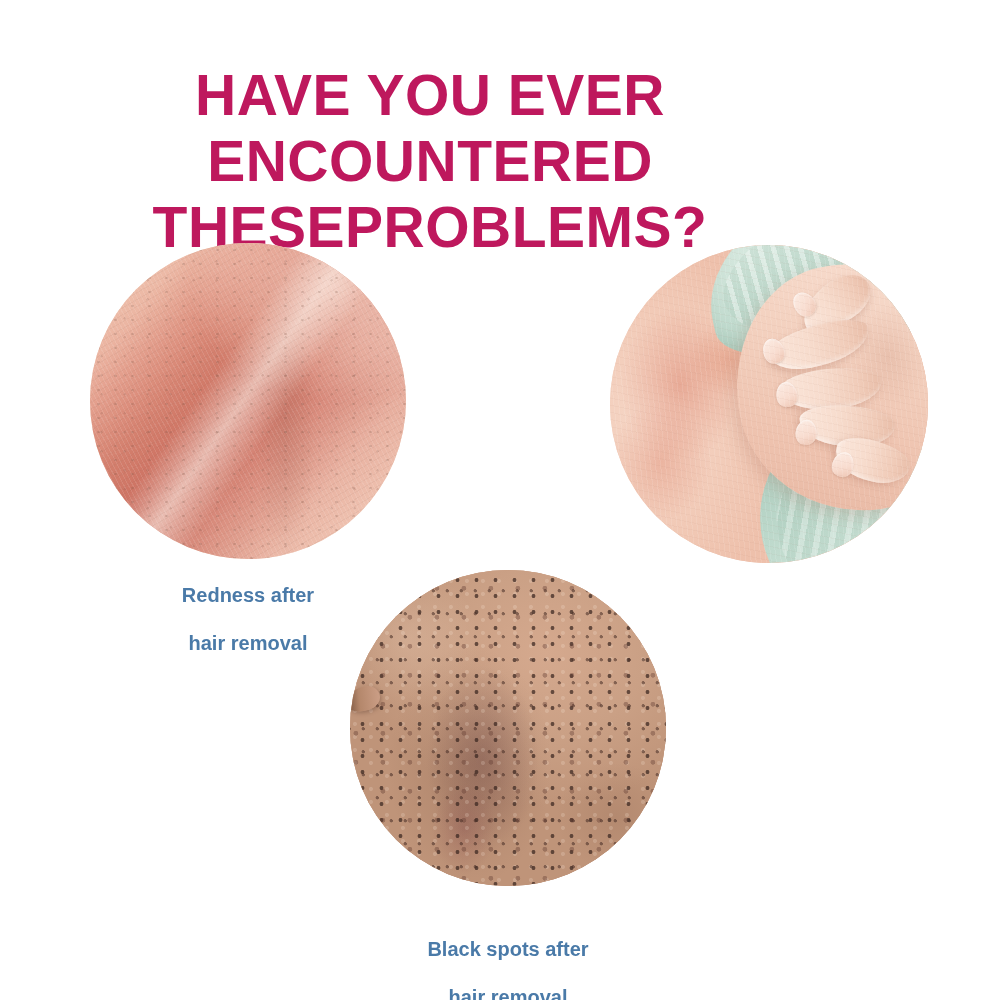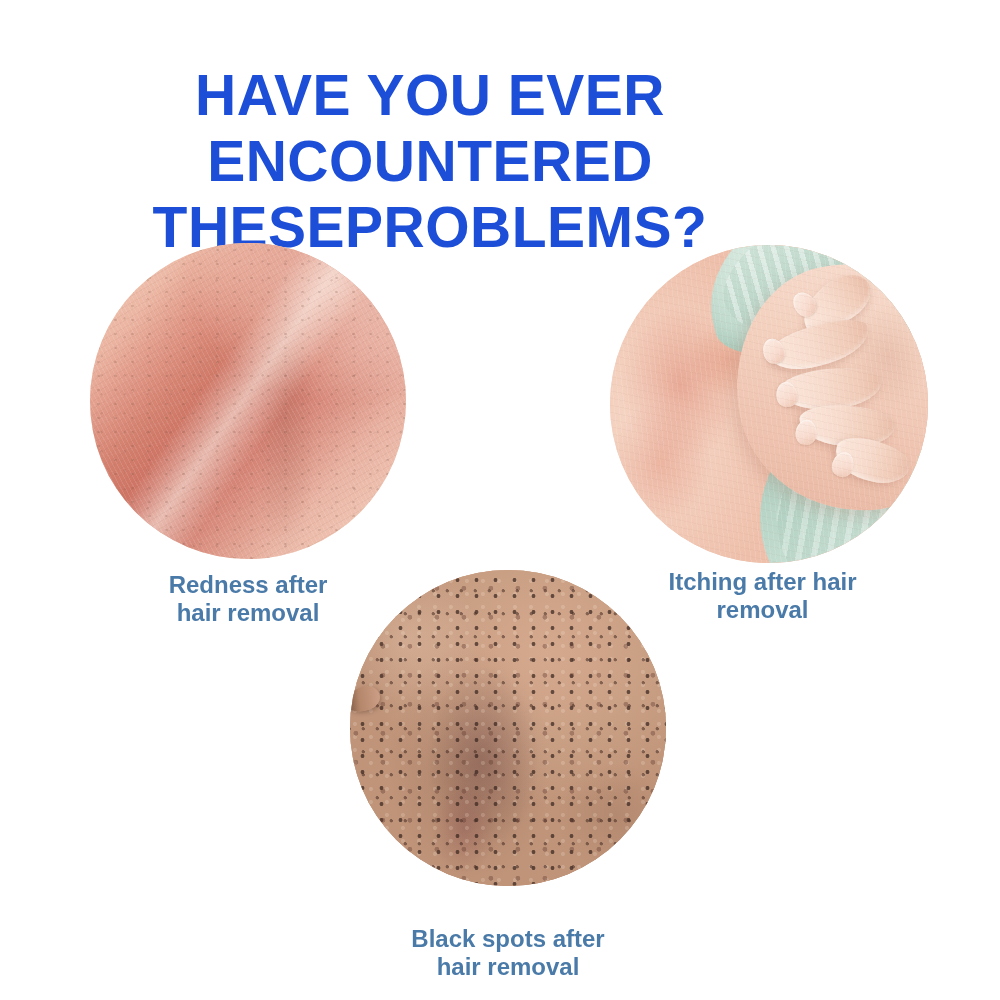--- a/index.html
+++ b/index.html
@@ -20,21 +20,21 @@
     background: #ffffff;
   }
 
   
   .headline {
     position: absolute;
     left: 0;
     top: 62px;
     width: 860px;
     text-align: center;
-    color: #1d4ed8;
+    color: #be185d;
     font-weight: bold;
     font-size: 57px;
     line-height: 66px;
     letter-spacing: 0.5px;
     white-space: pre-line;
   }
 
   
   .photo-circle {
     position: absolute;
@@ -298,22 +298,22 @@
     border-radius: 60% 42% 44% 56% / 58% 52% 48% 42%;
     transform: rotate(-16deg);
     box-shadow: 1px 2px 4px rgba(80,50,36,0.35);
   }
 
   
   .caption {
     position: absolute;
     color: #4a7aa8;
     font-weight: bold;
-    font-size: 24px;
-    line-height: 28px;
+    font-size: 20px;
+    line-height: 48px;
     text-align: center;
     white-space: pre-line;
   }
   #caption-redness { left: 88px;  top: 571px; width: 320px; }
   #caption-itching { left: 595px; top: 568px; width: 335px; }
   #caption-spots   { left: 348px; top: 925px; width: 320px; }
 </style>
 </head>
 <body>
 
@@ -363,19 +363,17 @@
     <div class="photo-inner bumps"></div>
     <div class="photo-inner spots-a"></div>
     <div class="photo-inner spots-b"></div>
     <div class="photo-inner spots-c"></div>
     <div class="skin-tag"></div>
   </div>
 
   <div class="caption" id="caption-redness">Redness after
 hair removal</div>
 
-  <div class="caption" id="caption-itching">Itching after hair
-removal</div>
 
   <div class="caption" id="caption-spots">Black spots after
 hair removal</div>
 
 </div>
 
 </body></html>

